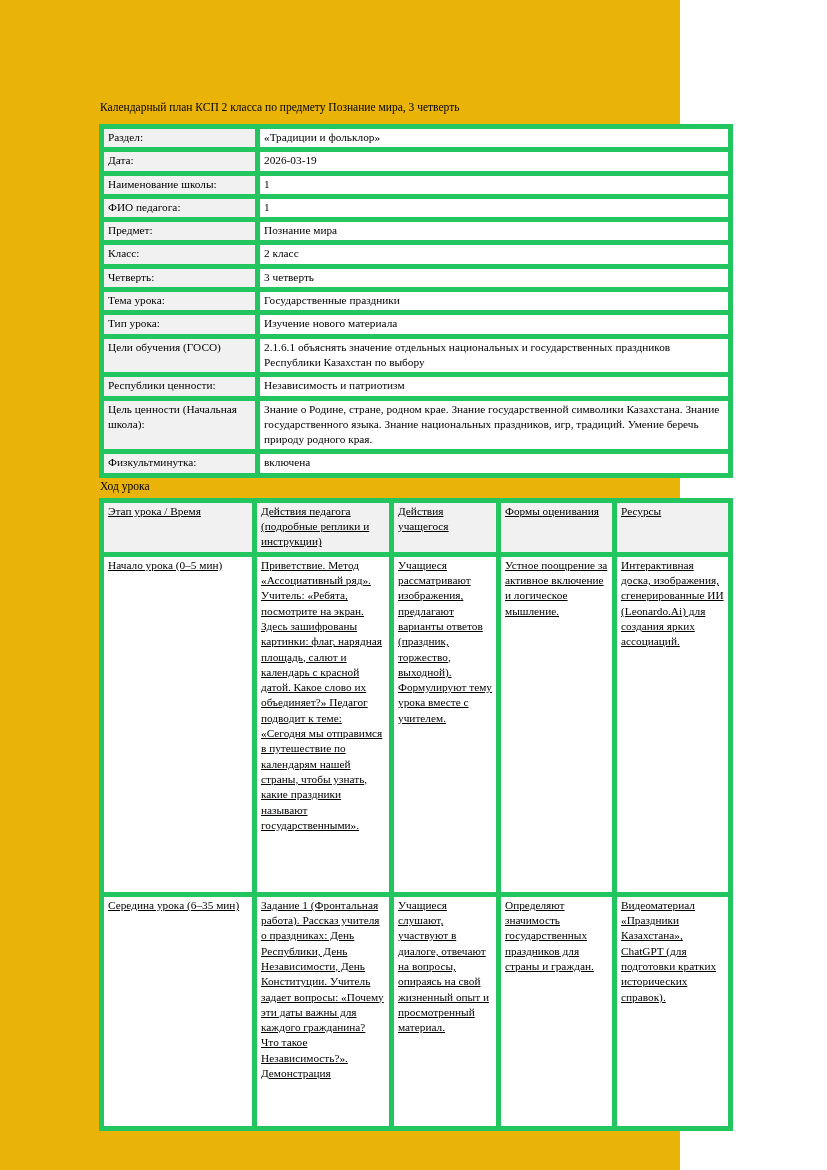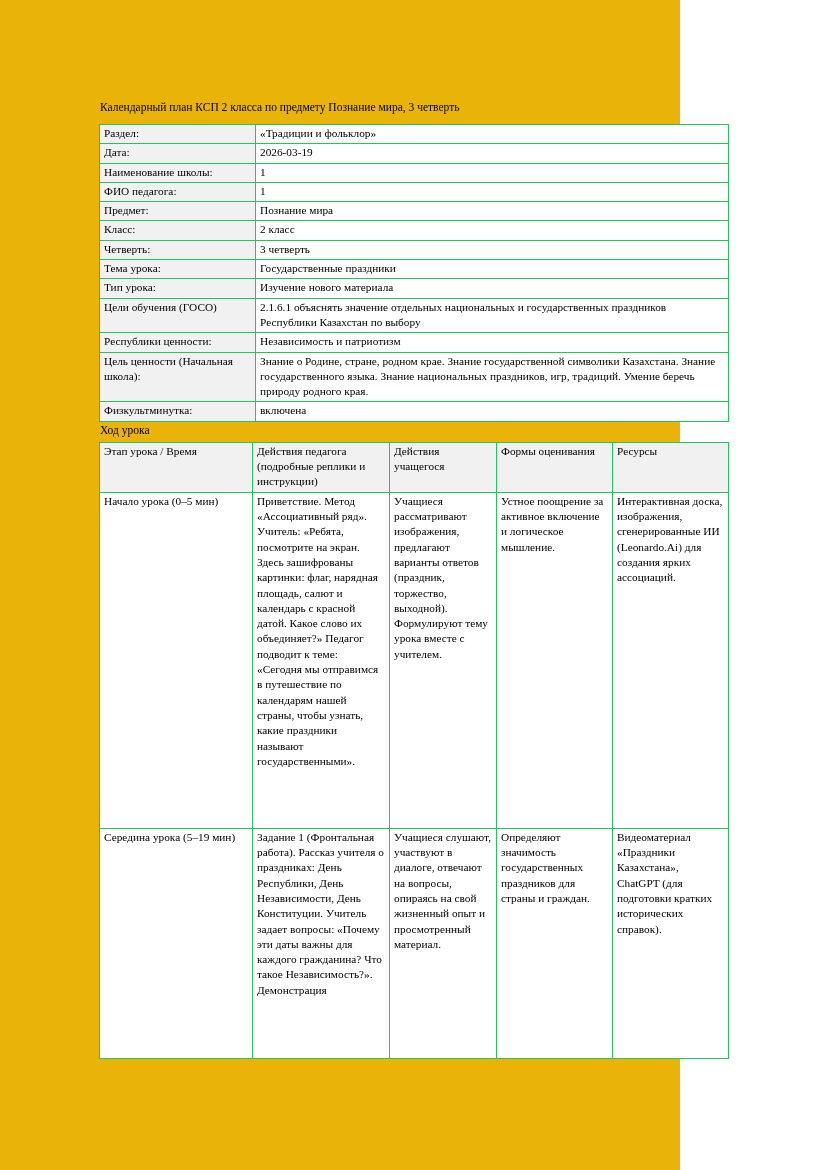--- a/index.html
+++ b/index.html
@@ -38,21 +38,21 @@
     white-space: nowrap;
   }
   table.kt {
     border-collapse: collapse;
     table-layout: fixed;
     width: 629px;
     margin: 0;
     border: 1.3px solid #000;
   }
   table.kt td, table.kt th {
-    border: 1px solid #22c55e;
+    border: 5px solid #22c55e;
     padding: 1px 4px 2px 4px;
     vertical-align: top;
     font-size: 11.3px;
     line-height: 15.3px;
     font-weight: normal;
     text-align: left;
     word-wrap: break-word;
     overflow-wrap: break-word;
     hyphens: none;
   }
@@ -65,20 +65,21 @@
     background: #ffffff;
   }
   .section-caption {
     font-size: 11.5px;
     line-height: 15px;
     margin: 1px 0 4px 1px;
   }
   
   #flow-table {
     border: 1.3px solid #000;
+    text-decoration: underline;
   }
   #flow-table th {
     background: #f1f1f1;
     height: 46px;
   }
   #flow-table col.c1 { width: 153px; }
   #flow-table col.c2 { width: 137px; }
   #flow-table col.c3 { width: 107px; }
   #flow-table col.c4 { width: 116px; }
   #flow-table col.c5 { width: 116px; }
@@ -177,21 +178,21 @@
       </thead>
       <tbody id="flow-body">
           <tr class="row-start">
             <td>Начало урока (0–5 мин)</td>
             <td>Приветствие. Метод «Ассоциативный ряд». Учитель: «Ребята, посмотрите на экран. Здесь зашифрованы картинки: флаг, нарядная площадь, салют и календарь с красной датой. Какое слово их объединяет?» Педагог подводит к теме: «Сегодня мы отправимся в путешествие по календарям нашей страны, чтобы узнать, какие праздники называют государственными».</td>
             <td>Учащиеся рассматривают изображения, предлагают варианты ответов (праздник, торжество, выходной). Формулируют тему урока вместе с учителем.</td>
             <td>Устное поощрение за активное включение и логическое мышление.</td>
             <td>Интерактивная доска, изображения, сгенерированные ИИ (Leonardo.Ai) для создания ярких ассоциаций.</td>
           </tr>
           <tr class="row-middle">
-            <td>Середина урока (5–19 мин)</td>
+            <td>Середина урока (6–35 мин)</td>
             <td>Задание 1 (Фронтальная работа). Рассказ учителя о праздниках: День Республики, День Независимости, День Конституции. Учитель задает вопросы: «Почему эти даты важны для каждого гражданина? Что такое Независимость?». Демонстрация</td>
             <td>Учащиеся слушают, участвуют в диалоге, отвечают на вопросы, опираясь на свой жизненный опыт и просмотренный материал.</td>
             <td>Определяют значимость государственных праздников для страны и граждан.</td>
             <td>Видеоматериал «Праздники Казахстана», ChatGPT (для подготовки кратких исторических справок).</td>
           </tr>
         </tbody>
     </table>
 
   </div>
 </div>

